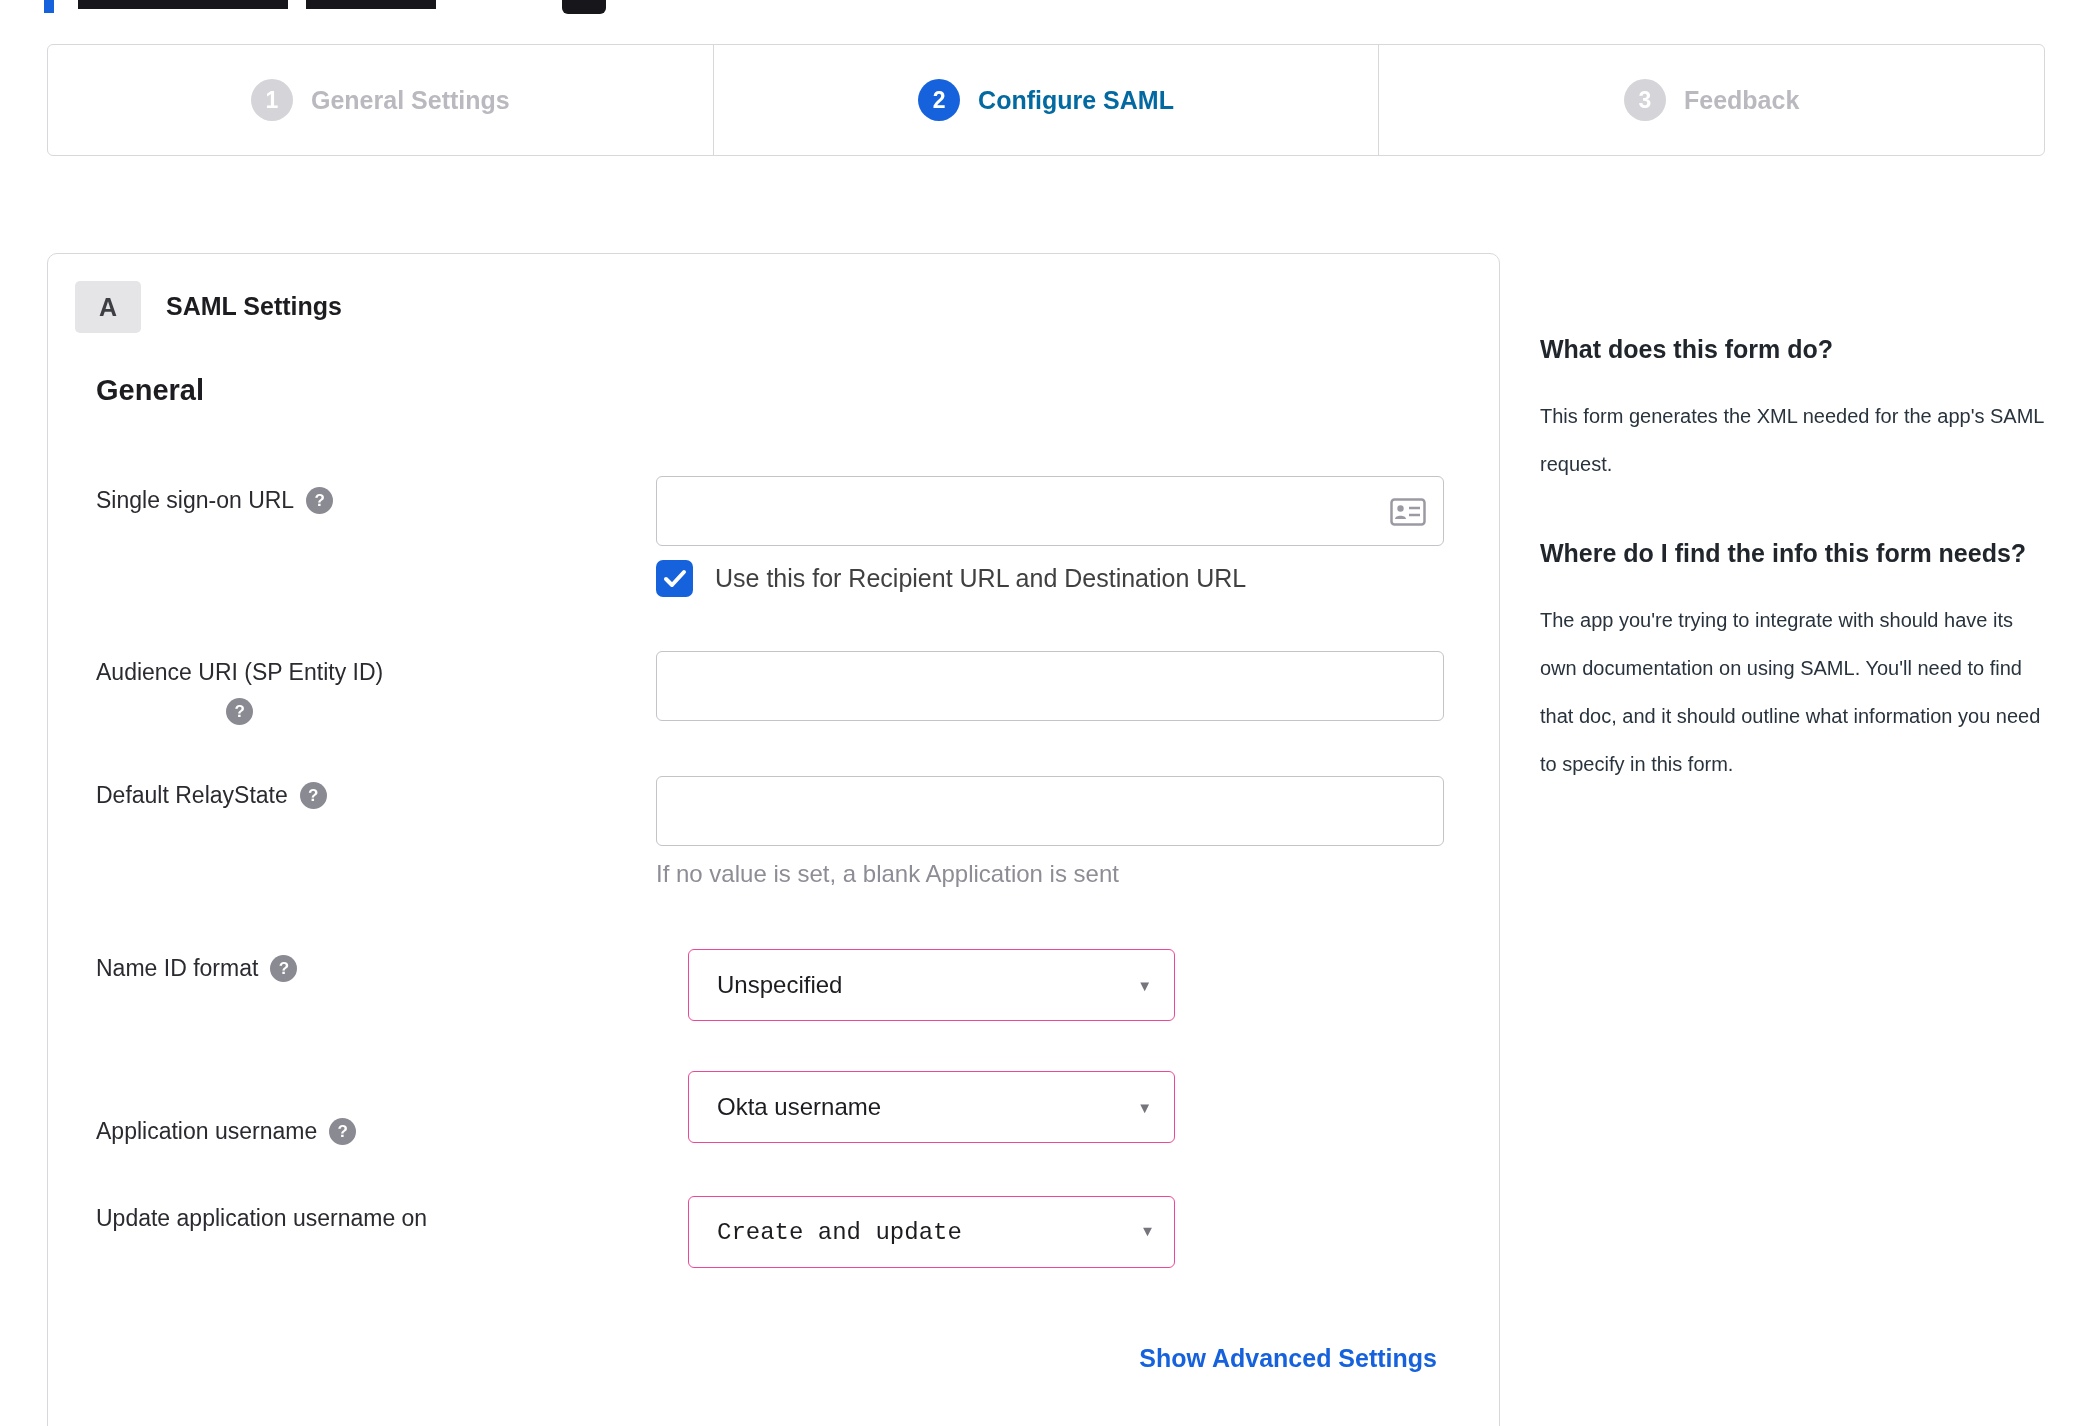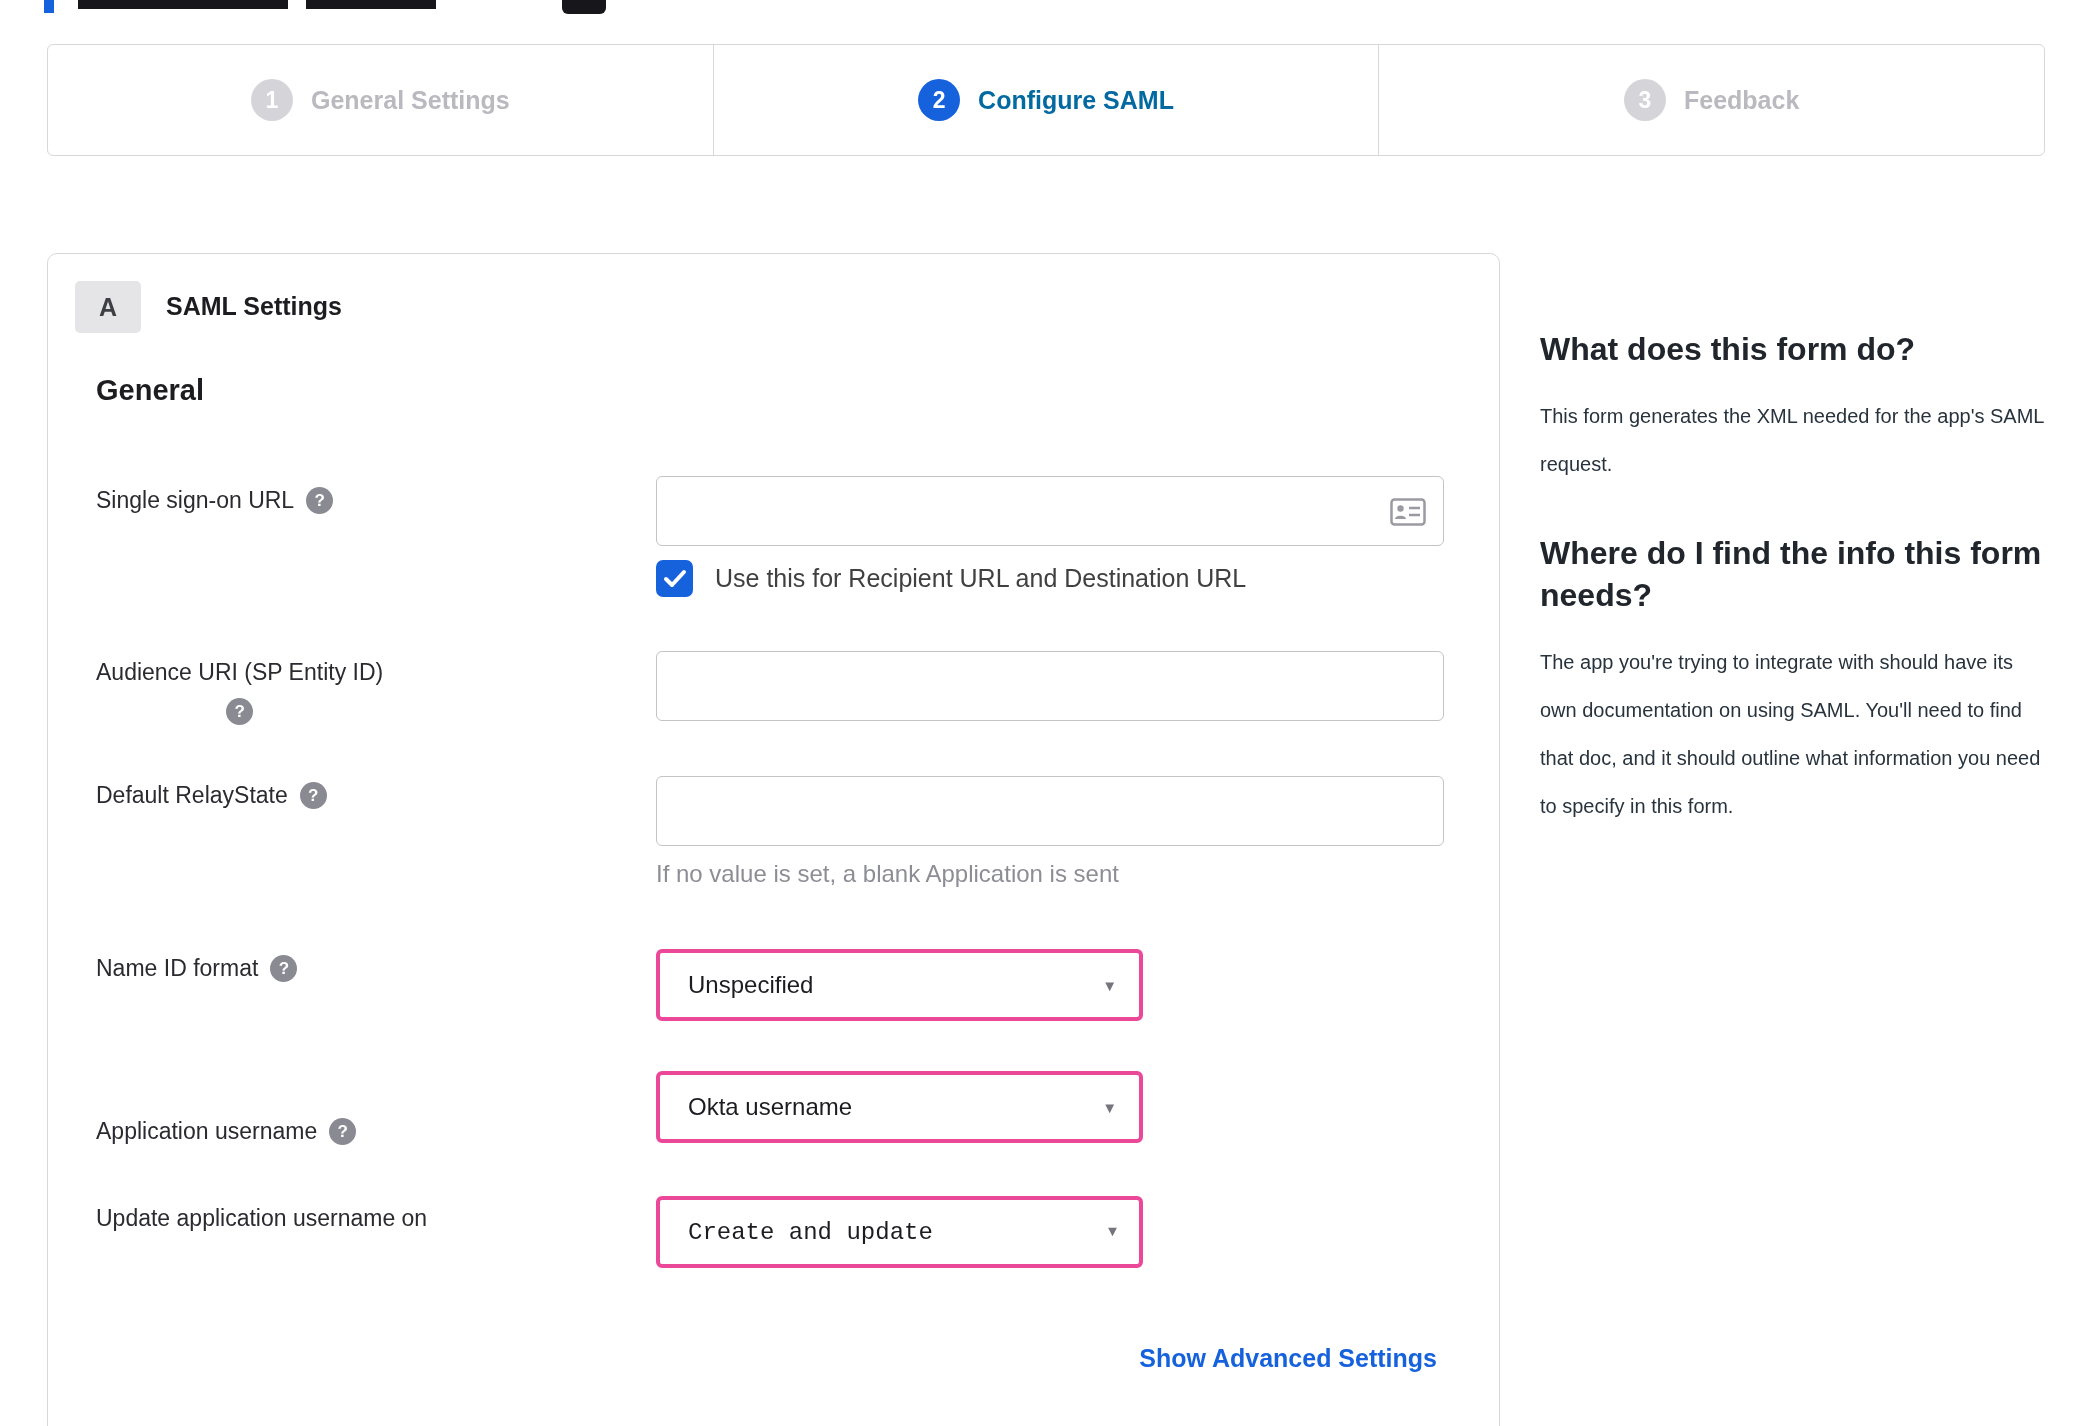--- a/index.html
+++ b/index.html
@@ -48,32 +48,32 @@
   .card-icon { position:absolute; right:18px; top:22px; }
 
   .checkbox-row { position:absolute; left:608px; top:306px; display:flex;
                   align-items:center; gap:22px; }
   .checkbox { width:37px; height:37px; background:#1662dd; border-radius:7px;
               display:flex; align-items:center; justify-content:center; cursor:pointer; }
   .checkbox-label { font-size:25px; color:#404040; }
 
   .helper-text { position:absolute; left:608px; font-size:24px; color:#8d8d95; }
 
-  .select { position:absolute; left:608px; width:487px; height:72px;
-            border:4px solid #ec4899; border-radius:6px; background:#fff;
+  .select { position:absolute; left:640px; width:487px; height:72px;
+            border:1px solid #ec4899; border-radius:6px; background:#fff;
             display:flex; align-items:center; padding:0 28px; font-size:24px;
             color:#1d1d21; cursor:pointer; }
   .select .caret { position:absolute; right:22px; font-size:15px; color:#75757d; }
 
   .adv-link { position:absolute; right:62px; top:1090px; font-size:25px; font-weight:bold;
               color:#1662dd; text-decoration:none; cursor:pointer; }
 
   
   .aside { position:absolute; left:1540px; top:328px; width:512px; color:#28333d; }
-  .aside h3 { font-size:32px; font-weight:bold; margin-bottom:22px; line-height:42px; color:#20262c; }
+  .aside h3 { font-size:25px; font-weight:bold; margin-bottom:22px; line-height:42px; color:#20262c; }
   .aside p  { font-size:20px; line-height:48px; margin-bottom:44px; }
 </style>
 </head>
 <body>
 
 <div>
   <div class="sliver blue" style="left:44px; top:0; width:10px; height:13px;"></div>
   <div class="sliver" style="left:78px; top:0; width:210px; height:9px;"></div>
   <div class="sliver" style="left:306px; top:0; width:130px; height:9px;"></div>
   <div class="sliver" style="left:562px; top:0; width:44px; height:14px; border-radius:0 0 6px 6px;"></div>

